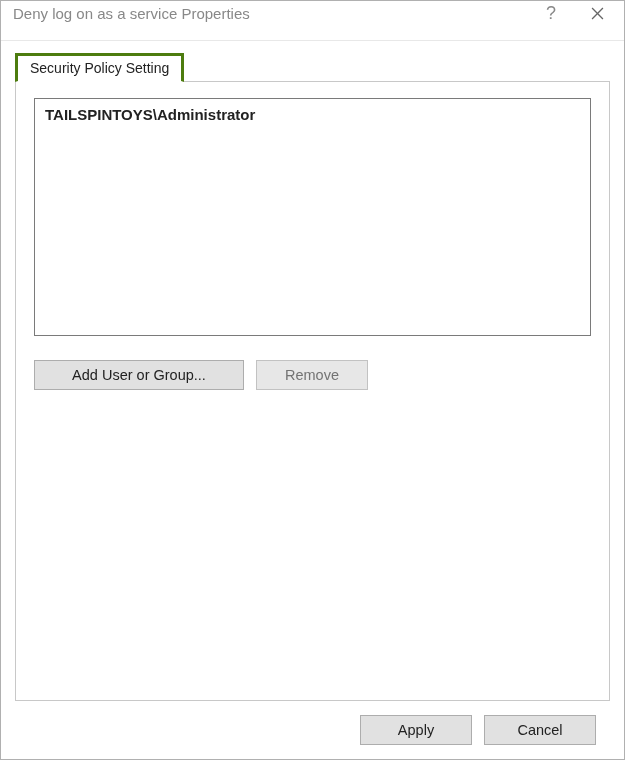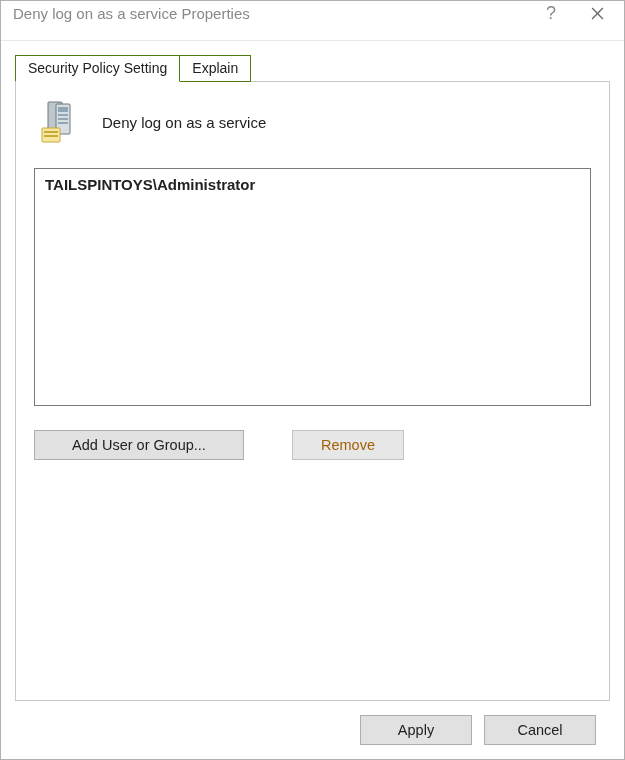--- a/index.html
+++ b/index.html
@@ -14,21 +14,21 @@
     }
     .titlebar .title { flex: 1; color: #888; font-size: 15px; }
     .titlebar .ctl { width: 46px; height: 30px; display: flex; align-items: center; justify-content: center; color: #888; }
     .titlebar .ctl.help { font-size: 18px; }
     .titlebar .ctl.close svg { width: 13px; height: 13px; }
 
     .client { flex: 1; display: flex; flex-direction: column; padding: 10px 14px 0 14px; }
 
     .tabstrip { display: flex; align-items: flex-end; height: 30px; position: relative; z-index: 2; }
     .tab {
-      padding: 4px 12px 5px 12px; font-size: 14px; color: #222; border: 1px solid #4d7c0f;
+      padding: 4px 12px 5px 12px; font-size: 14px; color: #222; border: 3px solid #4d7c0f;
       background: #ffffff; margin-right: -1px; position: relative; top: 1px;
     }
     .tab.active { border-bottom: 1px solid #ffffff; background: #ffffff; z-index: 3; }
 
     .tabpage {
       border: 1px solid #c8c8c8; flex: 1; background: #ffffff;
       padding: 16px 18px 16px 18px; display: flex; flex-direction: column; z-index: 1;
     }
 
     .hdr { display: flex; align-items: center; gap: 20px; margin-bottom: 22px; }
@@ -48,21 +48,21 @@
     }
     .listbox .item { line-height: 20px; }
 
     .btnrow { display: flex; gap: 12px; margin-top: 24px; }
     .btn {
       height: 30px; min-width: 112px; border: 1px solid #adadad;
       background: #e1e1e1; font-size: 14.5px; color: #222;
       display: inline-flex; align-items: center; justify-content: center; padding: 0 10px;
     }
     .btn.wide { min-width: 210px; }
-    .btn:disabled, .btn.disabled { color: #a16207; background: #e7e7e7; border-color: #c2c2c2; margin-left: 36px; }
+    .btn:disabled, .btn.disabled { color: #737373; background: #e7e7e7; border-color: #c2c2c2; }
 
     .footer {
       height: 58px; display: flex; align-items: center; justify-content: flex-end;
       gap: 12px; padding: 0 14px;
     }
   </style>
 </head>
 <body>
 
 <div class="window">
@@ -75,41 +75,24 @@
         <line x1="1" y1="1" x2="11" y2="11" stroke="#666" stroke-width="1.2"></line>
         <line x1="11" y1="1" x2="1" y2="11" stroke="#666" stroke-width="1.2"></line>
       </svg>
     </div>
   </div>
 
   <div class="client">
 
     <div class="tabstrip">
       <div class="tab active">Security Policy Setting</div>
-      <div class="tab">Explain</div>
     </div>
 
     <div class="tabpage">
 
-      <div class="hdr">
-        <div class="icon">
-          <svg viewBox="0 0 48 48">
-            <rect x="14" y="4" width="14" height="30" rx="1" fill="#bfc7cc" stroke="#6b7880"></rect>
-            <rect x="22" y="6" width="14" height="30" rx="1" fill="#d7dde1" stroke="#6b7880"></rect>
-            <rect x="24" y="9" width="10" height="5" fill="#8ea6b5"></rect>
-            <rect x="24" y="16" width="10" height="2" fill="#8ea6b5"></rect>
-            <rect x="24" y="20" width="10" height="2" fill="#8ea6b5"></rect>
-            <rect x="24" y="24" width="10" height="2" fill="#8ea6b5"></rect>
-            <rect x="8" y="30" width="18" height="14" rx="1" fill="#f6e7a1" stroke="#c7a933"></rect>
-            <rect x="10" y="33" width="14" height="2" fill="#c7a933"></rect>
-            <rect x="10" y="37" width="14" height="2" fill="#c7a933"></rect>
-          </svg>
-        </div>
-        <div class="name">Deny log on as a service</div>
-      </div>
 
 
       <div class="listbox">
         <div class="item">TAILSPINTOYS\Administrator</div>
       </div>
 
       <div class="btnrow">
         <button class="btn wide">Add User or Group...</button>
         <button class="btn disabled" disabled="">Remove</button>
       </div>

